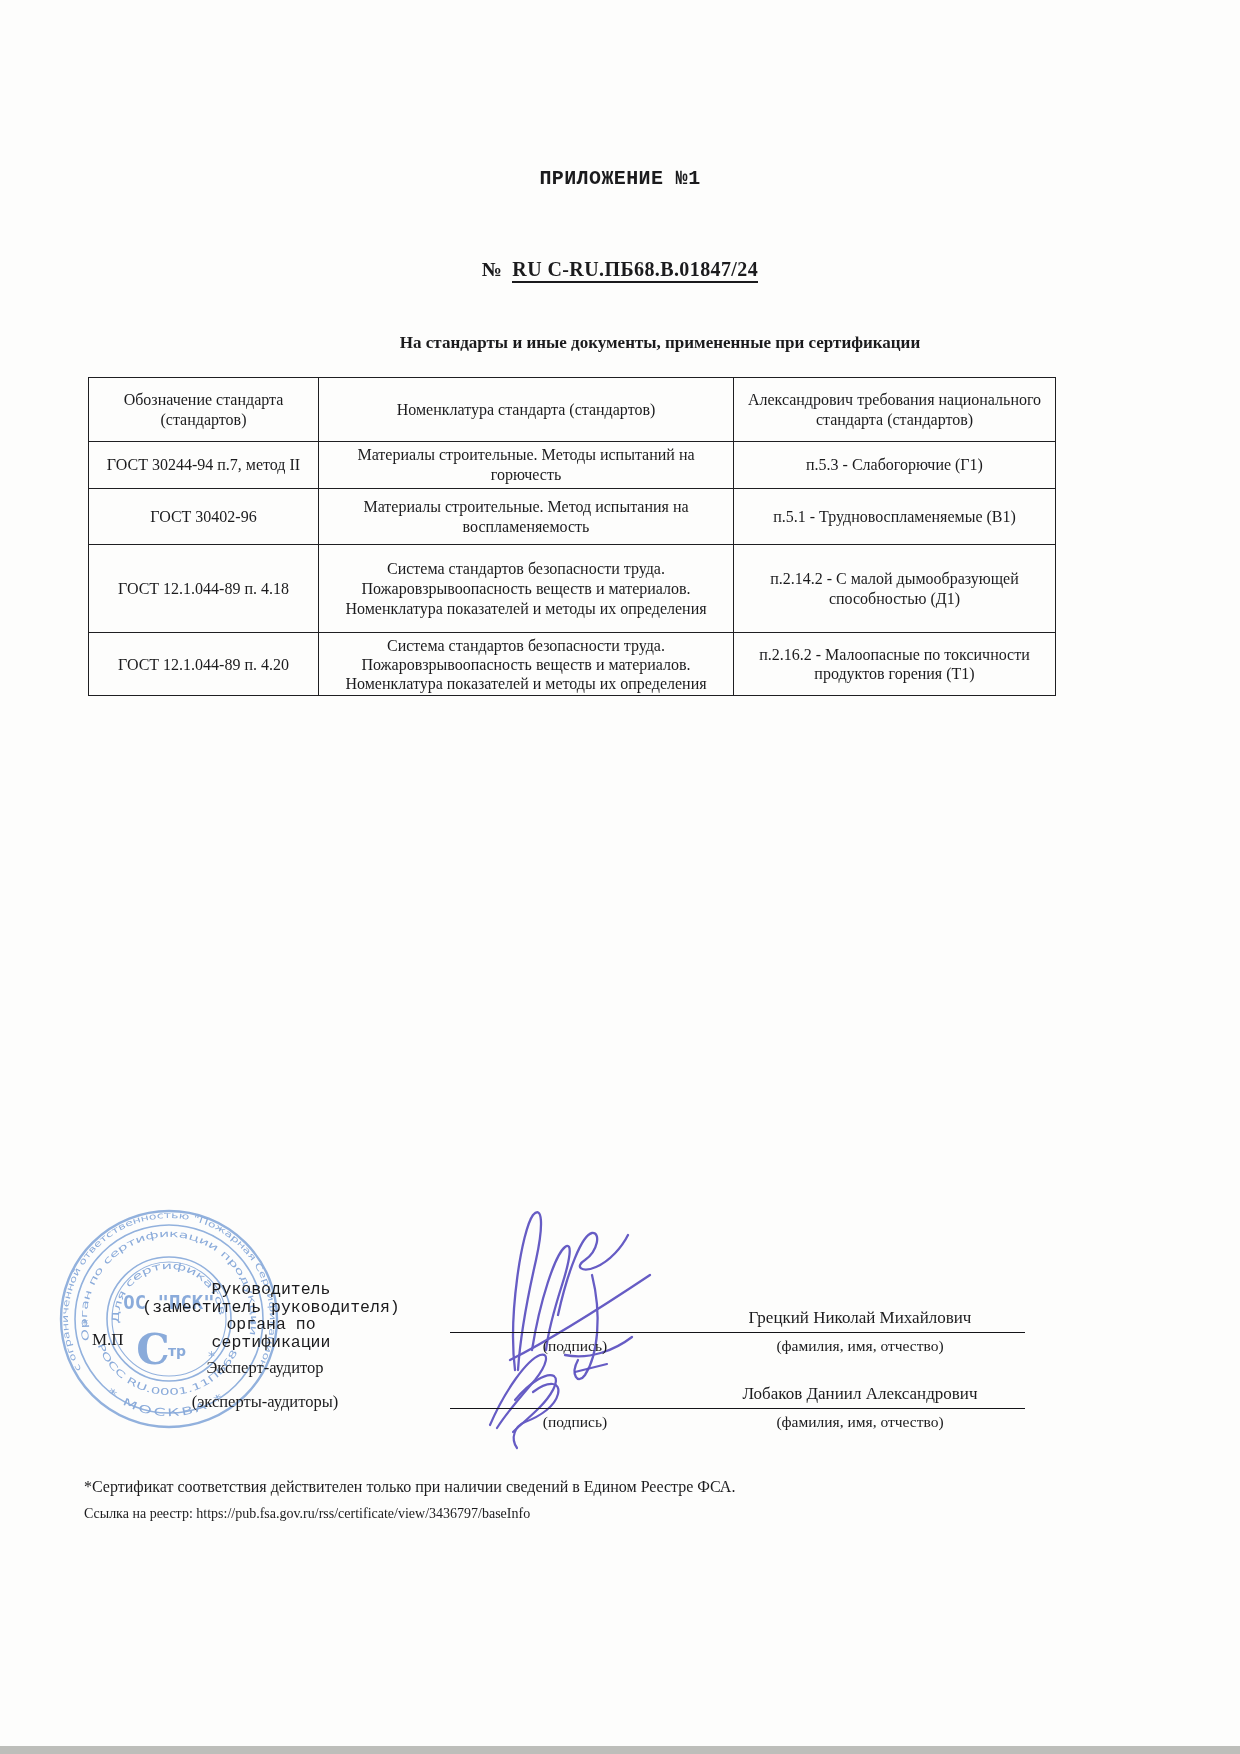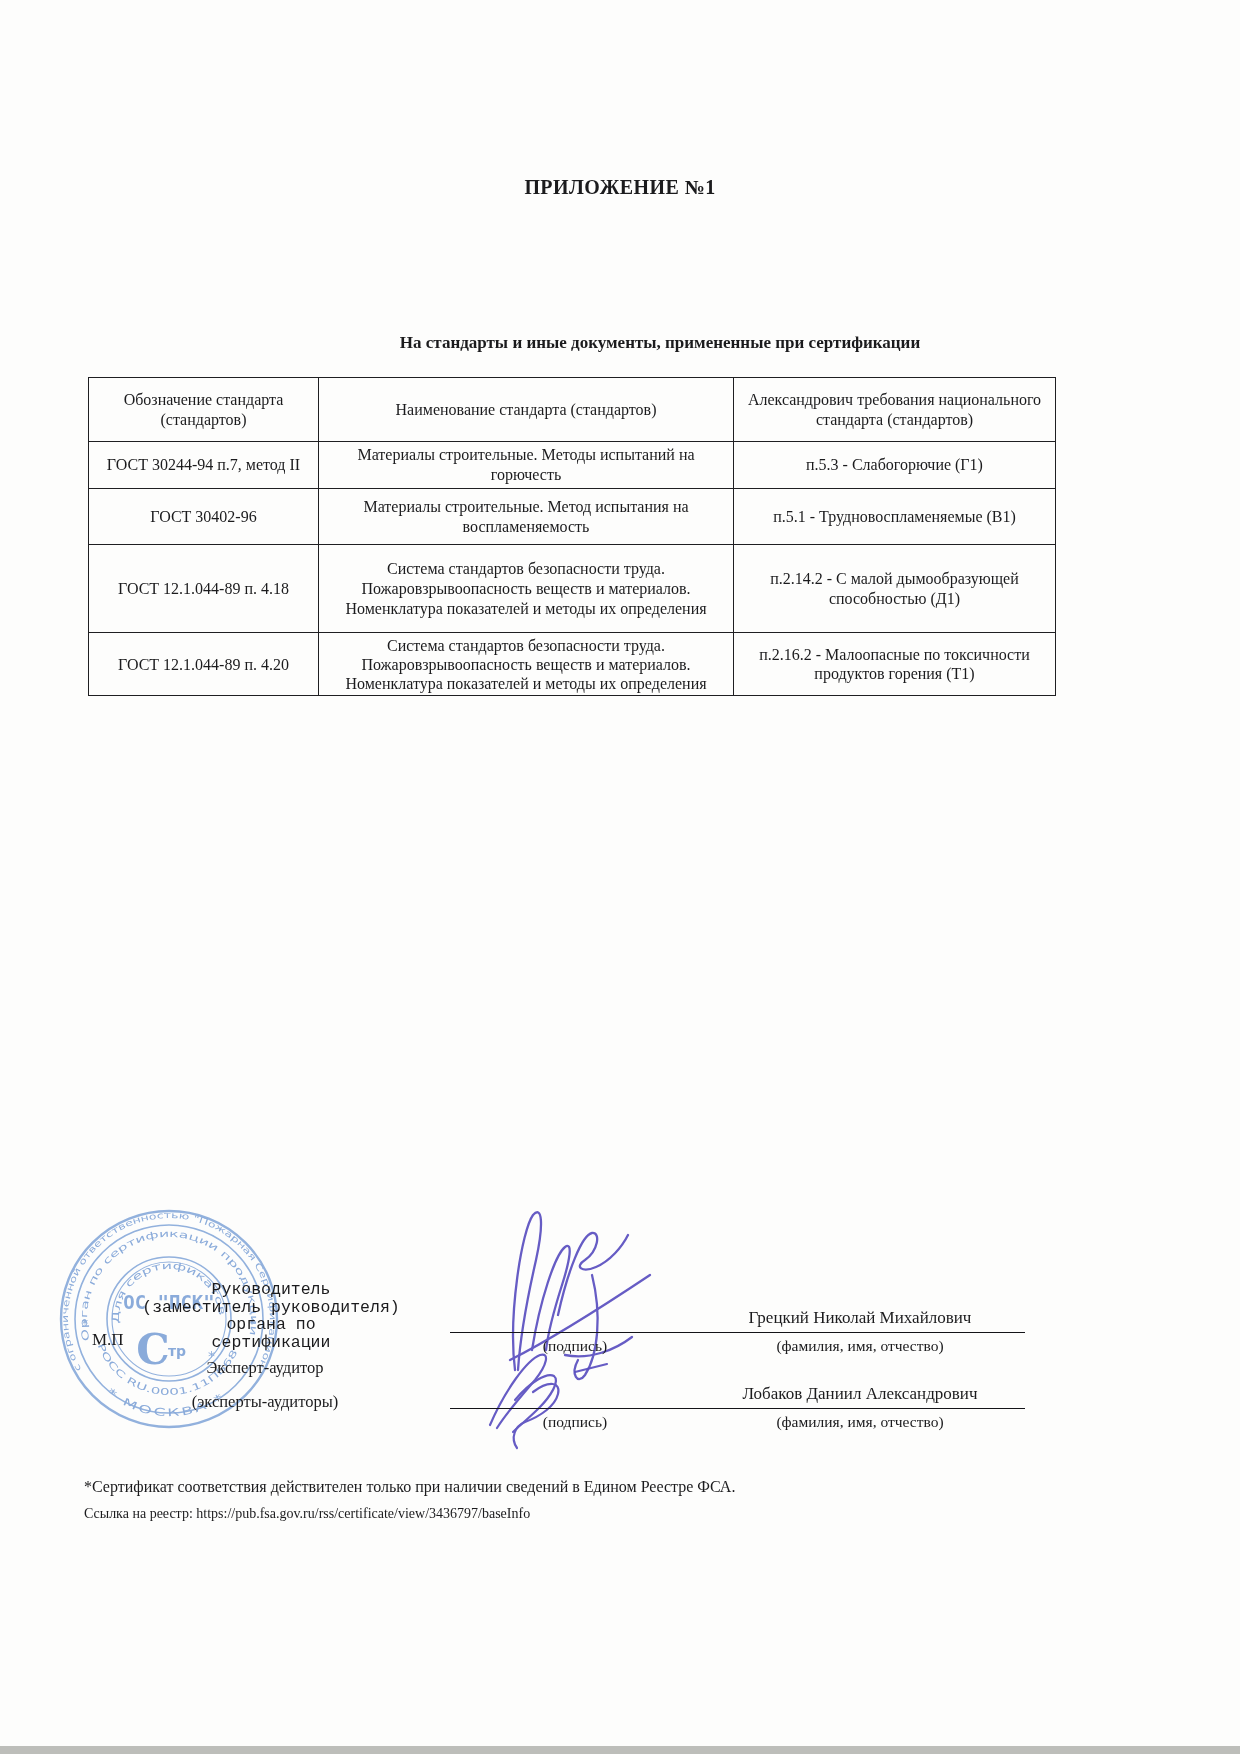--- a/index.html
+++ b/index.html
@@ -4,21 +4,21 @@
 <style>
   html,body{margin:0;padding:0;background:#e8e8e8;}
   .page{
     position:relative;width:1240px;height:1754px;margin:0 auto;
     background:#fdfdfc;overflow:hidden;
     font-family:"Liberation Serif",serif;color:#1b1b1d;
   }
   .abs{position:absolute;}
   .center{text-align:center;}
   .t1,.t2,.t3{left:0;width:100%;font-weight:bold;font-size:20px;letter-spacing:.4px;}
-  .t1{top:176px;}
+  .t1{top:167px;font-family:Liberation Mono, monospace;}
   .t2{top:219px;}
   .t3{top:258px;}
   .t3 .numword{margin-right:10px;}
   .t3 .underlined{border-bottom:2px solid #1b1b1d;padding-bottom:1px;}
   .t4{top:297px;left:0;width:100%;font-size:14px;letter-spacing:.3px;}
   .t5{top:333px;left:0;width:100%;font-weight:bold;font-size:17px;margin-left:40px;}
   table.std{
     position:absolute;left:88px;top:377px;width:967px;
     border-collapse:collapse;table-layout:fixed;
     font-size:16px;line-height:20px;
@@ -43,32 +43,35 @@
   .scanbar{left:0;right:0;bottom:0;height:8px;background:#bdbeba;}
   .stampwrap{left:56px;top:1206px;width:226px;height:226px;opacity:.88;}
   .sig{pointer-events:none;}
 </style>
 </head>
 <body>
 
 <div class="page">
 
   <div class="abs t1 center">ПРИЛОЖЕНИЕ №1</div>
+  <div class="abs t3 center">
+    <span class="numword">№</span><span class="underlined">RU C-RU.ПБ68.В.01847/24</span>
+  </div>
   <div class="abs t5 center">На стандарты и иные документы, примененные при сертификации</div>
 
   <table class="std">
     <colgroup>
         <col style="width:230px">
         <col style="width:415px">
         <col style="width:322px">
       </colgroup>
     <tbody>
       <tr class="hrow">
         <th>Обозначение стандарта (стандартов)</th>
-        <th>Наименование стандарта (стандартов)</th>
+        <th>Номенклатура стандарта (стандартов)</th>
         <th>Александрович требования национального стандарта (стандартов)</th>
       </tr>
       <tr class="r1">
         <td>ГОСТ 30244-94 п.7, метод II</td>
         <td>Материалы строительные. Методы испытаний на горючесть</td>
         <td>п.5.3 - Слабогорючие (Г1)</td>
       </tr>
       <tr class="r2">
         <td>ГОСТ 30402-96</td>
         <td>Материалы строительные. Метод испытания на воспламеняемость</td>

